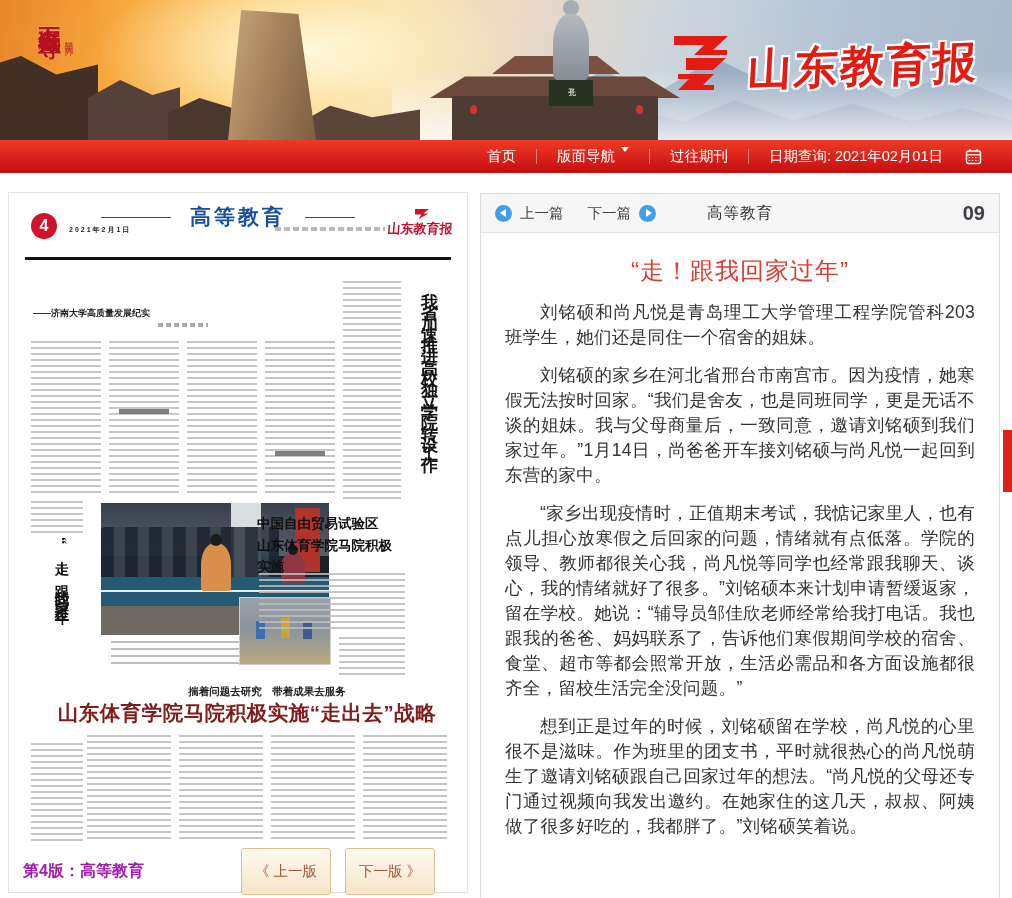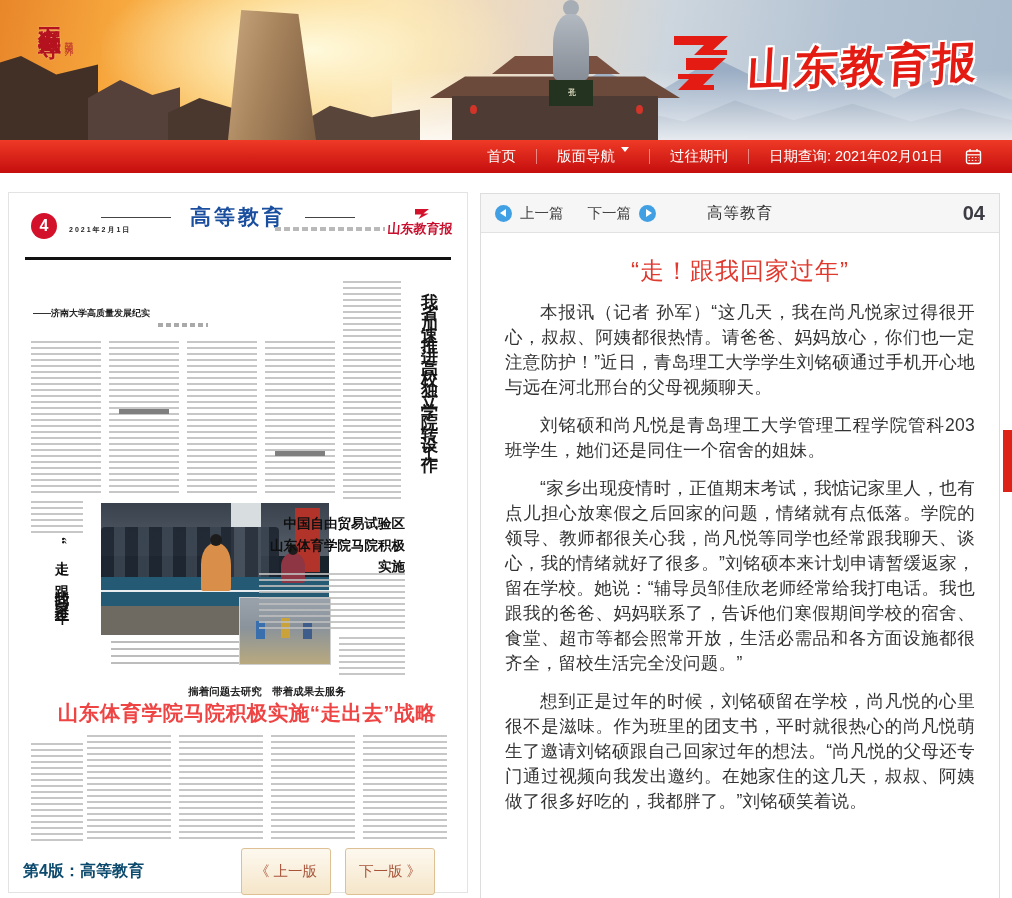--- a/index.html
+++ b/index.html
@@ -95,28 +95,28 @@
   .ph-p1::before{content:"";position:absolute;left:9px;top:-9px;width:12px;height:12px;border-radius:50%;background:#1d1c1c;}
   .ph-p2{position:absolute;left:79%;top:38%;width:24px;height:30px;background:#8e3644;border-radius:45% 45% 8% 8%;}
   .ph-p2::before{content:"";position:absolute;left:7px;top:-8px;width:10px;height:10px;border-radius:50%;background:#1d1c1c;}
   .np-caption{position:absolute;left:88px;top:440px;width:212px;height:24px;
     background:repeating-linear-gradient(180deg,#b5b5b5 0 1.6px,transparent 1.6px 7px);opacity:.9;}
   .np-inset{position:absolute;left:216px;top:396px;width:90px;height:66px;border:1px solid #cfcfcf;
     background:linear-gradient(#9aa3ab 0%,#8a939b 45%,#b9a97e 100%);overflow:hidden;}
   .in-f1{position:absolute;left:18%;top:35%;width:9px;height:18px;background:#3a6fae;}
   .in-f2{position:absolute;left:45%;top:30%;width:9px;height:20px;background:#c9a23a;}
   .in-f3{position:absolute;left:70%;top:38%;width:9px;height:16px;background:#3f5d8a;}
-  .np-mid-h{position:absolute;left:234px;top:312px;width:148px;text-align:right;
+  .np-mid-h{position:absolute;left:234px;top:312px;width:148px;text-align:left;
     font-family:"Liberation Serif","DejaVu Serif",serif;font-weight:bold;font-size:13.5px;color:#101010;line-height:1.6;}
   .np-kicker{position:absolute;left:64px;top:484px;width:360px;text-align:center;font-size:10.5px;font-weight:bold;color:#222;}
   .np-h2{position:absolute;left:24px;top:498px;width:400px;text-align:center;font-size:20.5px;font-weight:900;
-    color:#ef4444;letter-spacing:.5px;font-family:"Liberation Sans",sans-serif;}
+    color:#7f1d1d;letter-spacing:.5px;font-family:"Liberation Sans",sans-serif;}
   
   .pager{position:absolute;left:0;bottom:0;width:100%;height:42px;display:flex;align-items:center;box-sizing:border-box;padding:0 14px;}
-  .pager-label{color:#0c4a6e;font-size:16px;font-weight:bold;}
+  .pager-label{color:#a21caf;font-size:16px;font-weight:bold;}
   .pager-btns{margin-left:auto;display:flex;gap:14px;padding-right:18px;}
   .pg-btn{background:linear-gradient(#fdf8ef,#f5e6c9);border:1px solid #ddc094;border-radius:3px;
     color:#a8543a;font-size:14.5px;padding:13px 13px;cursor:pointer;white-space:nowrap;}
   
   .art-panel{position:absolute;left:480px;top:193px;width:520px;height:740px;background:#fff;
     border:1px solid #ddd;box-sizing:border-box;}
   .art-head{position:relative;height:39px;background:#f6f6f6;border-bottom:1px solid #e2e2e2;
     display:flex;align-items:center;padding:0 14px;box-sizing:border-box;}
   .art-nav{display:flex;align-items:center;gap:8px;font-size:14.5px;color:#444;}
   .circ{width:17px;height:17px;border-radius:50%;background:#41a0e4;position:relative;display:inline-block;}
@@ -274,25 +274,25 @@
     <span class="art-nav">
       <span class="circ left"></span>
       <span>上一篇</span>
     </span>
     <span style="width:24px;"></span>
     <span class="art-nav">
       <span>下一篇</span>
       <span class="circ right"></span>
     </span>
     <span class="art-sec">高等教育</span>
-    <span class="art-pageno">04</span>
+    <span class="art-pageno">09</span>
   </div>
   <div class="art-body">
     <div class="art-title">“走！跟我回家过年”</div>
-    <p>本报讯（记者 孙军）“这几天，我在尚凡悦家过得很开心，叔叔、阿姨都很热情。请爸爸、妈妈放心，你们也一定注意防护！”近日，青岛理工大学学生刘铭硕通过手机开心地与远在河北邢台的父母视频聊天。</p>
     <p>刘铭硕和尚凡悦是青岛理工大学管理工程学院管科203班学生，她们还是同住一个宿舍的姐妹。</p>
+    <p>刘铭硕的家乡在河北省邢台市南宫市。因为疫情，她寒假无法按时回家。“我们是舍友，也是同班同学，更是无话不谈的姐妹。我与父母商量后，一致同意，邀请刘铭硕到我们家过年。”1月14日，尚爸爸开车接刘铭硕与尚凡悦一起回到东营的家中。</p>
     <p>“家乡出现疫情时，正值期末考试，我惦记家里人，也有点儿担心放寒假之后回家的问题，情绪就有点低落。学院的领导、教师都很关心我，尚凡悦等同学也经常跟我聊天、谈心，我的情绪就好了很多。”刘铭硕本来计划申请暂缓返家，留在学校。她说：“辅导员邹佳欣老师经常给我打电话。我也跟我的爸爸、妈妈联系了，告诉他们寒假期间学校的宿舍、食堂、超市等都会照常开放，生活必需品和各方面设施都很齐全，留校生活完全没问题。”</p>
     <p>想到正是过年的时候，刘铭硕留在学校，尚凡悦的心里很不是滋味。作为班里的团支书，平时就很热心的尚凡悦萌生了邀请刘铭硕跟自己回家过年的想法。“尚凡悦的父母还专门通过视频向我发出邀约。在她家住的这几天，叔叔、阿姨做了很多好吃的，我都胖了。”刘铭硕笑着说。</p>
 
   </div>
 </div>
 
 <div class="scroll-thumb"></div>
 
 </body></html>

